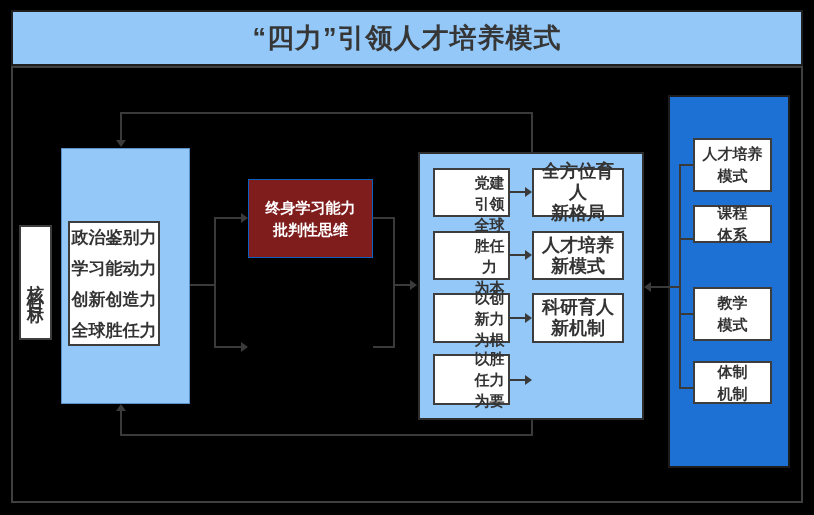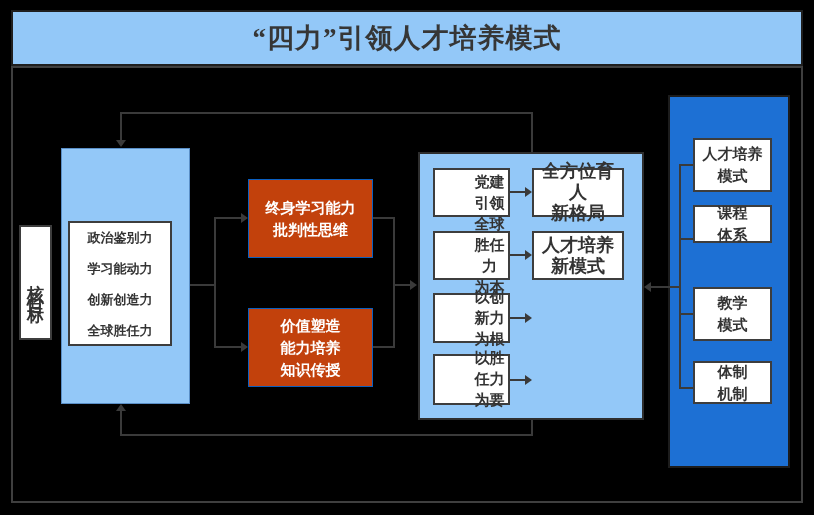--- a/index.html
+++ b/index.html
@@ -1,16 +1,16 @@
 <!DOCTYPE html>
 <html><head>
 <meta charset="utf-8">
 <style>
   html,body{margin:0;padding:0;background:#000;}
-  *{box-sizing:border-box;font-family:Liberation Serif, serif;}
+  *{box-sizing:border-box;}
   #canvas{
     position:relative;width:814px;height:515px;background:#000;overflow:hidden;
     font-family:"Liberation Sans","DejaVu Sans",sans-serif;
   }
   .abs{position:absolute;}
   
   .banner{
     left:11px;top:10px;width:792px;height:56px;
     background:#93c8f8;border:2px solid #1f1f1f;
     display:flex;align-items:center;justify-content:center;
@@ -19,32 +19,32 @@
   
   .frame{left:11px;top:66px;width:792px;height:437px;border:2px solid #3f3f3f;background:#000;}
   
   .whitebox{
     background:#ffffff;border:2px solid #3d3d3d;color:#333;
     display:flex;align-items:center;justify-content:center;text-align:center;
     font-weight:bold;white-space:pre-line;
   }
   .lightblue{background:#93c8f8;border:1px solid #5a8fc7;}
   .brightblue{
-    background:#c2410c;border:1px solid #0b5fc0;color:#fff;
+    background:#7f1d1d;border:1px solid #0b5fc0;color:#fff;
     display:flex;align-items:center;justify-content:center;text-align:center;
     font-weight:bold;white-space:pre-line;font-size:15px;line-height:22px;
   }
   
   .core-goal{
     left:19px;top:225px;width:33px;height:115px;font-size:17px;
     writing-mode:vertical-lr;text-orientation:upright;letter-spacing:7px;
     justify-content:center;padding-top:4px;
   }
   .left-blue{left:61px;top:148px;width:129px;height:256px;}
-  .left-inner{left:68px;top:221px;width:104px;height:125px;font-size:13px;line-height:31px;}
+  .left-inner{left:68px;top:221px;width:92px;height:125px;font-size:17px;line-height:31px;}
   .mid-box-a{left:248px;top:179px;width:125px;height:79px;}
   .mid-box-b{left:248px;top:308px;width:125px;height:79px;}
   .container{left:418px;top:152px;width:226px;height:268px;border:2px solid #2e2e2e;}
   .src-box{left:433px;width:77px;font-size:15px;line-height:21px;padding-left:36px;}
   .res-box{left:532px;width:92px;font-size:18px;line-height:21px;}
   .panel{left:668px;top:95px;width:122px;height:373px;background:#1d70d4;border:2px solid #1c1c1c;}
   .panel-box{left:693px;width:79px;font-size:15px;line-height:22px;}
   
   .line{background:#3a3a3a;}
   .ah{width:0;height:0;}
@@ -67,39 +67,38 @@
   <div class="abs whitebox core-goal">核心目标</div>
 
   <div class="abs lightblue left-blue"></div>
   <div class="abs whitebox left-inner">政治鉴别力
 学习能动力
 创新创造力
 全球胜任力</div>
 
   <div class="abs brightblue mid-box-a">终身学习能力
 批判性思维</div>
-  <div class="abs brightblue mid-box-b">价值塑造
-能力培养
-知识传授</div>
 
   <div class="abs lightblue container"></div>
 
   <div class="abs whitebox src-box" style="top:168px;height:49px;">党建
 引领</div>
   <div class="abs whitebox src-box" style="top:231px;height:49px;">全球胜任力
 为本</div>
   <div class="abs whitebox src-box" style="top:293px;height:50px;">以创新力
 为根</div>
   <div class="abs whitebox src-box" style="top:354px;height:51px;">以胜任力
 为要</div>
 
   <div class="abs whitebox res-box" style="top:168px;height:49px;">全方位育人
 新格局</div>
   <div class="abs whitebox res-box" style="top:231px;height:49px;">人才培养
 新模式</div>
+  <div class="abs whitebox res-box" style="top:293px;height:50px;">科研育人
+新机制</div>
 
   <div class="abs line" style="left:510px;top:191px;width:16px;height:2px;"></div>
   <div class="abs ah ah-right" style="left:525px;top:187px;"></div>
   <div class="abs line" style="left:510px;top:254px;width:16px;height:2px;"></div>
   <div class="abs ah ah-right" style="left:525px;top:250px;"></div>
   <div class="abs line" style="left:510px;top:317px;width:16px;height:2px;"></div>
   <div class="abs ah ah-right" style="left:525px;top:313px;"></div>
   <div class="abs line" style="left:510px;top:379px;width:16px;height:2px;"></div>
   <div class="abs ah ah-right" style="left:525px;top:375px;"></div>
 

